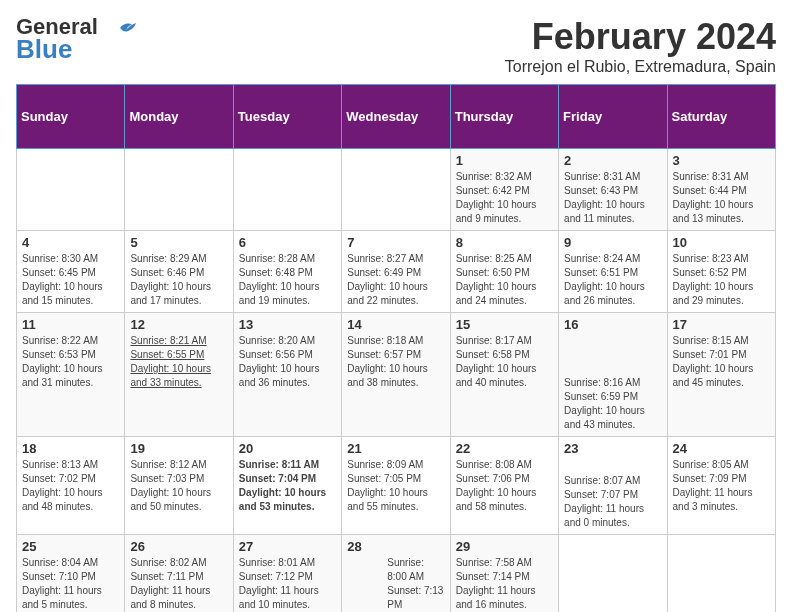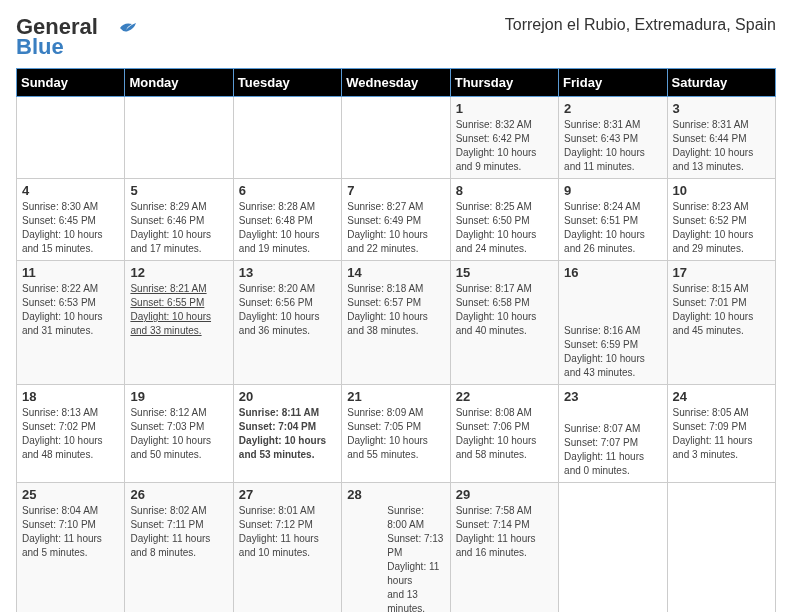--- a/index.html
+++ b/index.html
@@ -32,25 +32,25 @@
     .location-title {
       font-size: 16px;
       color: #333;
     }
     table {
       width: 100%;
       border-collapse: collapse;
       table-layout: fixed;
     }
     thead tr th {
-      background-color: #000000;
+      background-color: #701a75;
       color: #fff;
       font-size: 13px;
       font-weight: bold;
-      padding: 6px 4px;
+      padding: 24px 4px;
       text-align: left;
       border: 1px solid #5a9ad4;
     }
     tbody tr td {
       border: 1px solid #ccc;
       vertical-align: top;
       padding: 4px 5px;
       font-size: 10.5px;
       color: #333;
       height: 80px;
@@ -83,23 +83,24 @@
 <div class="header-area">
   <div class="logo">
     <div style="display:flex; align-items:flex-end; gap:20px;">
       <span style="font-size:22px; font-weight:bold; color:#333; line-height:1;">
         <span style="color:#333;">General</span>
       </span>
       <svg width="20" height="16" viewBox="0 0 20 16" style="margin-bottom:2px;">
         <path d="M2,8 Q6,2 14,4 Q10,6 8,10 Q12,5 18,3 Q16,9 10,11 Q6,13 2,8Z" fill="#3a7fc1"></path>
       </svg>
     </div>
-    <span style="font-size:22px; font-weight:bold; color:#3a7fc1; margin-top:-4px;text-align:center;">Blue</span>
+    <span style="font-size:26px; font-weight:bold; color:#3a7fc1; margin-top:-4px;text-align:center;">Blue</span>
   </div>
   <div class="title-area">
+    <div class="month-title">February 2024</div>
     <div class="location-title">Torrejon el Rubio, Extremadura, Spain</div>
   </div>
 </div>
 
 <table>
   <thead>
     <tr id="weekday-header">
     <th>Sunday</th>
         <th>Monday</th>
         <th>Tuesday</th>

